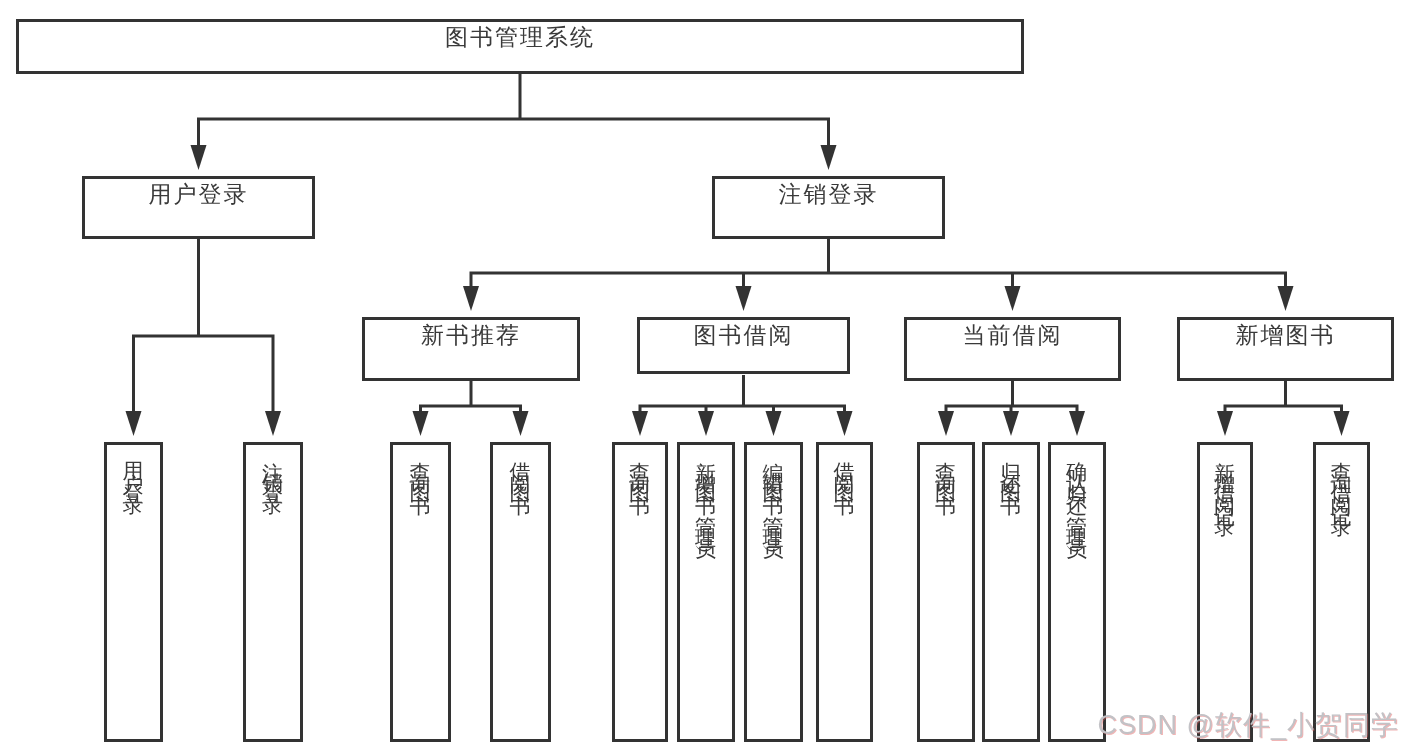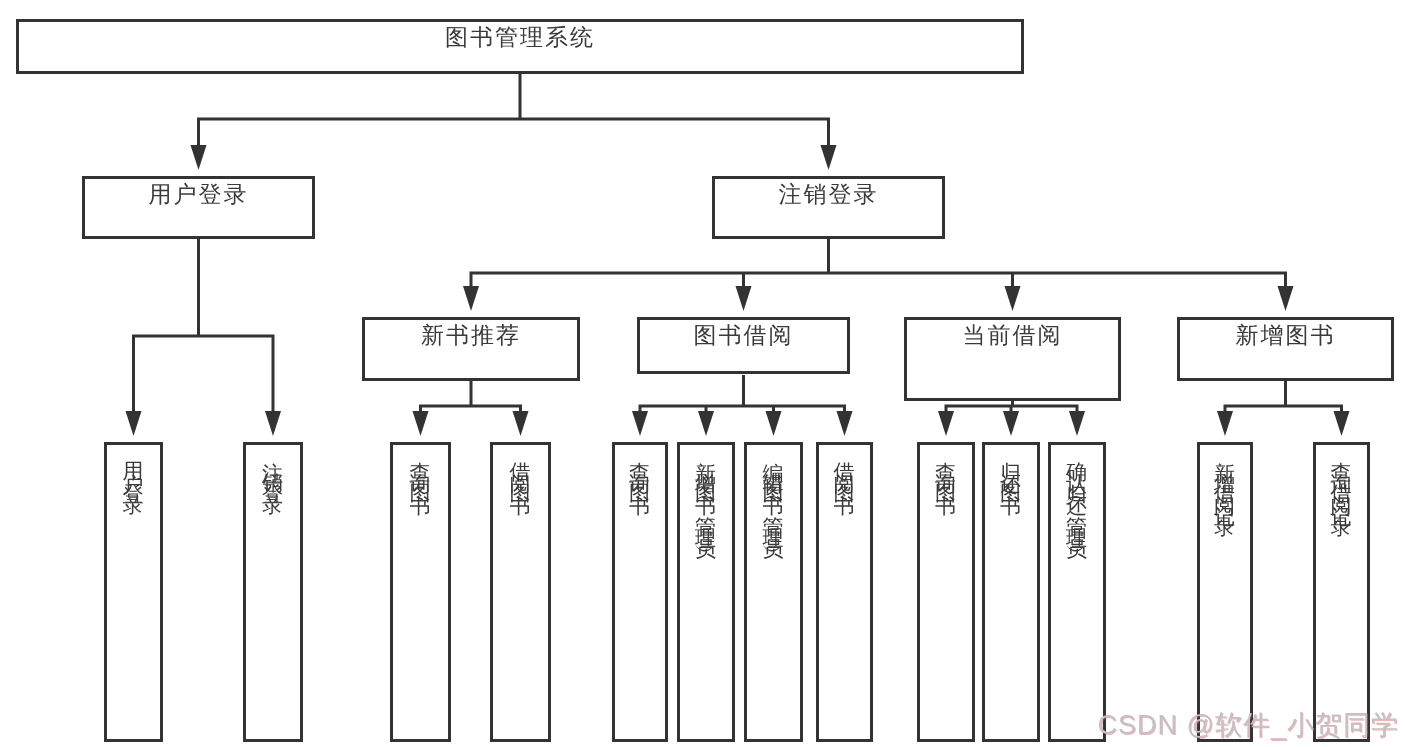--- a/index.html
+++ b/index.html
@@ -81,21 +81,21 @@
       </div>
       <div class="node h" style="left: 712px; top: 170px; width: 233px; height: 63px;">
         <span class="lbl">注销登录</span>
       </div>
       <div class="node h" style="left: 362px; top: 311px; width: 218px; height: 64px;">
         <span class="lbl">新书推荐</span>
       </div>
       <div class="node h" style="left: 637px; top: 311px; width: 213px; height: 57px;">
         <span class="lbl">图书借阅</span>
       </div>
-      <div class="node h" style="left: 904px; top: 311px; width: 217px; height: 84px;">
+      <div class="node h" style="left: 904px; top: 311px; width: 217px; height: 64px;">
         <span class="lbl">当前借阅</span>
       </div>
       <div class="node h" style="left: 1177px; top: 311px; width: 217px; height: 64px;">
         <span class="lbl">新增图书</span>
       </div>
       <div class="node v" style="left: 104px; top: 436px; width: 59px; height: 300px;">
         <span class="lbl">用户登录</span>
       </div>
       <div class="node v" style="left: 243px; top: 436px; width: 60px; height: 300px;">
         <span class="lbl">注销登录</span>

